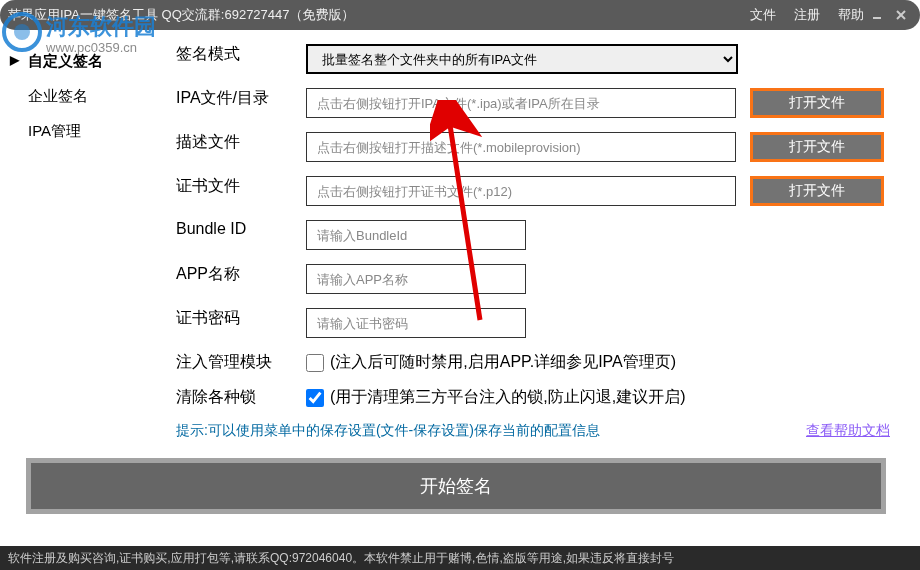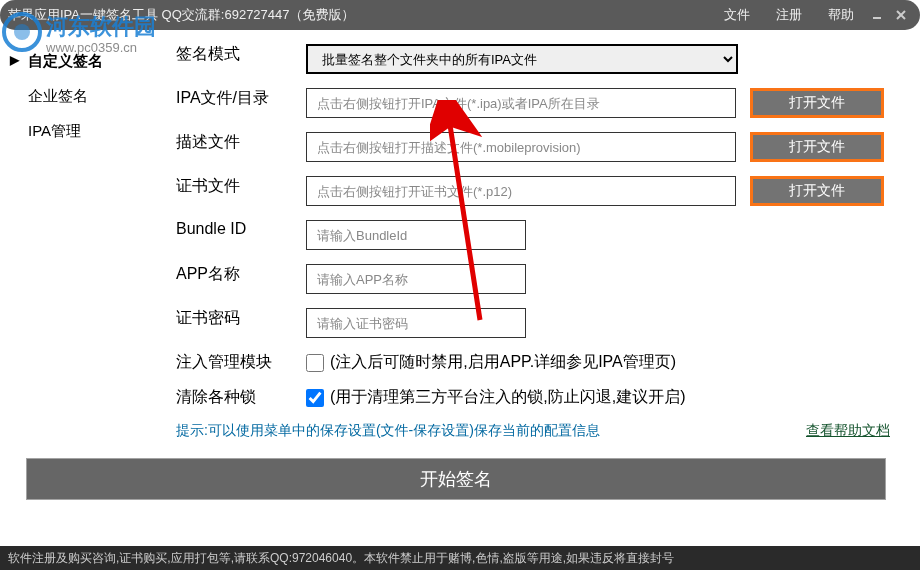--- a/index.html
+++ b/index.html
@@ -1,20 +1,20 @@
 <!DOCTYPE html>
 <html><head>
 <meta charset="utf-8">
 <style>
 * { box-sizing: border-box; margin: 0; padding: 0; }
 body { font-family: "Microsoft YaHei", sans-serif; font-size: 14px; background: #fff; width: 920px; height: 570px; position: relative; overflow: hidden; }
 
 .titlebar { height: 30px; background: #5a5a5a; color: #eee; display: flex; align-items: center; padding: 0 8px; font-size: 13px; border-radius: 15px; }
 .titlebar .title { flex: 1; }
-.titlebar .menus { display: flex; gap: 26px; margin-right: 12px; }
+.titlebar .menus { display: flex; gap: 18px; margin-right: 2px; }
 .titlebar .winbtns { display: flex; gap: 2px; }
 .titlebar .winbtn { width: 22px; height: 20px; display: flex; align-items: center; justify-content: center; cursor: pointer; }
 
 .watermark { position: absolute; top: 10px; left: 0px; pointer-events: none; opacity: 0.85; z-index: 50; }
 
 .body { display: flex; height: calc(100% - 30px - 24px); }
 .sidebar { width: 160px; padding-top: 14px; }
 .sidebar .item { padding: 8px 0 8px 28px; font-size: 15px; cursor: pointer; position: relative; }
 .sidebar .item.active::before { content: "\25B6"; position: absolute; left: 10px; top: 9px; font-size: 12px; }
 .sidebar .item.active { font-weight: bold; }
@@ -29,23 +29,23 @@
 .row .btn { width: 134px; height: 30px; background: #737373; color: #fff; border: 3px solid #f97316; margin-left: 14px; cursor: pointer; font-size: 14px; }
 .row input.narrower { width: 220px; }
 
 .checkrow { display: flex; align-items: center; margin-bottom: 14px; }
 .checkrow .lbl { width: 130px; font-size: 16px; }
 .checkrow input[type=checkbox] { width: 18px; height: 18px; margin-right: 6px; }
 .checkrow .note { font-size: 16px; }
 
 .hintrow { display: flex; align-items: center; margin-top: 4px; margin-bottom: 18px; }
 .hintrow .hint { color: #0369a1; font-size: 14px; flex: 1; }
-.hintrow .help { color: #14532d; text-decoration: underline; cursor: pointer; font-size: 14px; }
+.hintrow .help { color: #8b5cf6; text-decoration: underline; cursor: pointer; font-size: 14px; }
 
-.startbtn { width: 860px; height: 42px; background: #666; color: #fff; border: 1px solid #a3a3a3; font-size: 18px; cursor: pointer; display: flex; align-items: center; justify-content: center; margin-left: -150px; }
+.startbtn { width: 860px; height: 56px; background: #666; color: #fff; border: 5px solid #a3a3a3; font-size: 18px; cursor: pointer; display: flex; align-items: center; justify-content: center; margin-left: -150px; }
 
 .statusbar { position: absolute; bottom: 0; left: 0; right: 0; height: 24px; background: #2a2a2a; color: #ccc; font-size: 12px; padding: 0 8px; display: flex; align-items: center; }
 
 .arrow-overlay { position: absolute; left: 430px; top: 100px; pointer-events: none; z-index: 40; }
 </style>
 </head>
 <body>
 
 <div class="titlebar">
   <span class="title">苹果应用IPA一键签名工具 QQ交流群:692727447（免费版）</span>

